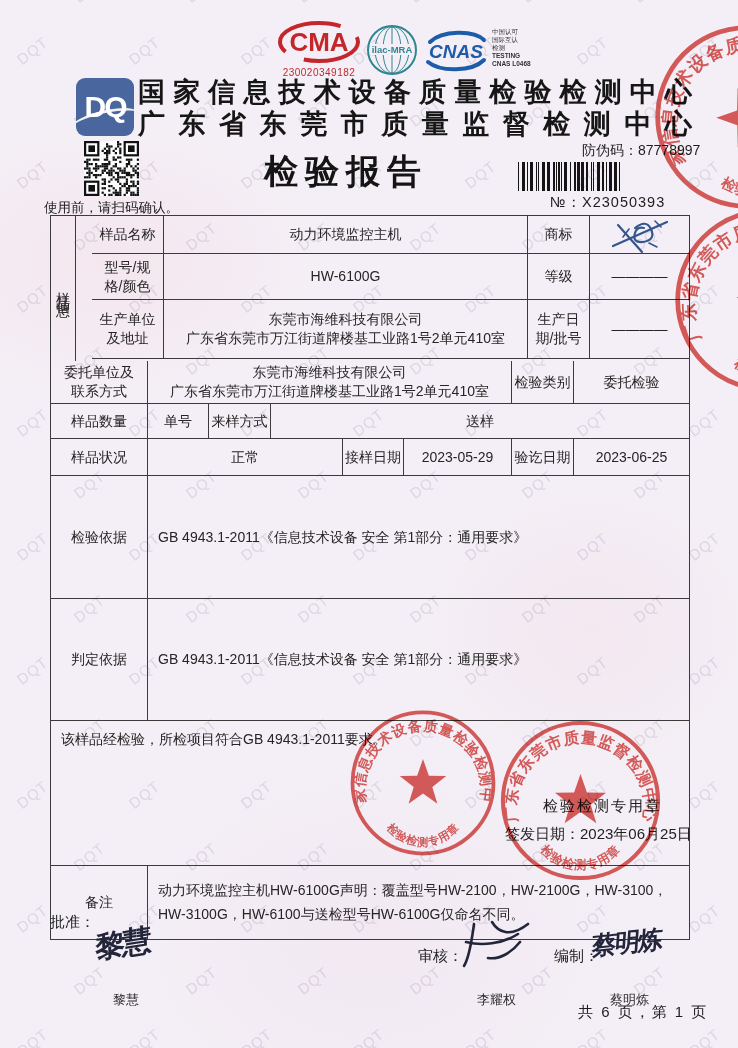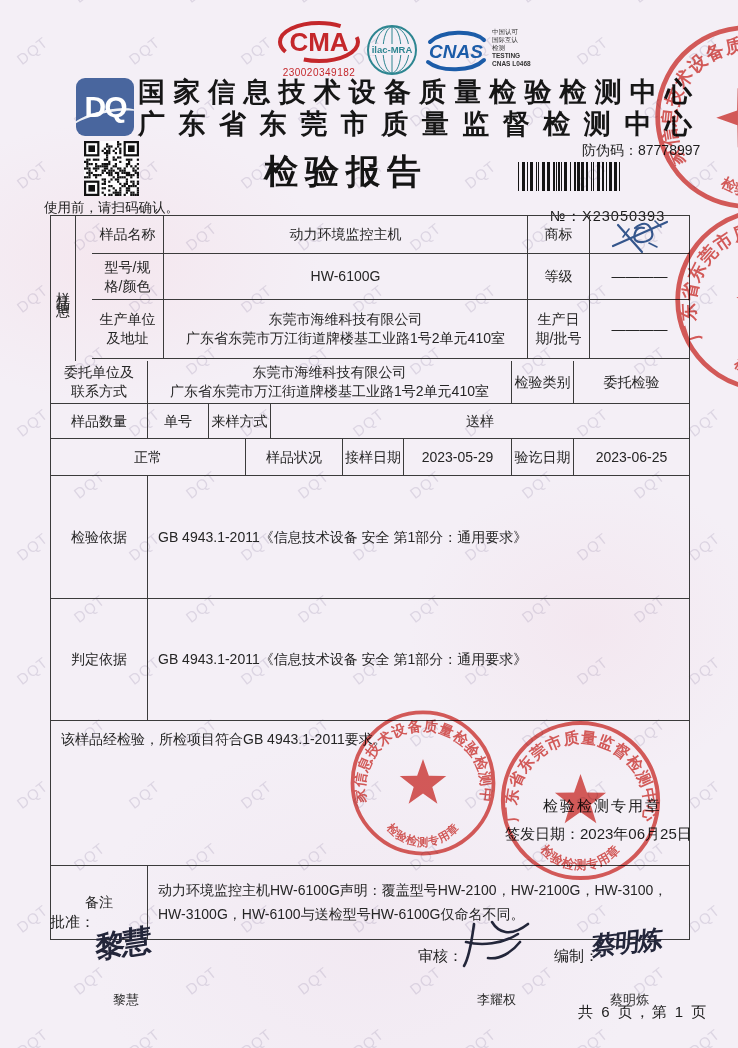--- a/index.html
+++ b/index.html
@@ -31,21 +31,21 @@
   #dq-logo { left:76px; top:78px; width:58px; height:58px; background:#49669e; border-radius:9px;
     color:#fff; font-weight:bold; font-size:30px; display:flex; align-items:center; justify-content:center;
     letter-spacing:-2px; overflow:hidden; }
   #dq-logo .swoosh { position:absolute; width:70px; height:22px; border-top:3px solid #fff; border-radius:50%;
     transform:rotate(-12deg) translate(-2px,14px); opacity:.9; }
   #title-block { left:138px; top:76px; width:554px; color:#161616; }
   .jl { display:flex; justify-content:space-between; width:100%; font-weight:bold; font-size:27px; line-height:32px; color:#161616; }
 
   #anti-fake { left:543px; top:142px; font-size:14px; color:#1d1d1d;padding-left:39px; }
   #barcode { left:518px; top:162px; width:184px; height:29px; display:flex; align-items:stretch; }
-  #report-no { left:550px; top:207px; font-size:14.5px; color:#1d1d1d; letter-spacing:1px; }
+  #report-no { left:550px; top:193px; font-size:14.5px; color:#1d1d1d; letter-spacing:1px; }
   #report-title { left:0; right:46px; top:149px; text-align:center; font-size:34px; font-weight:bold; letter-spacing:7px; color:#141414; }
   #qr-box { left:84px; top:141px; width:55px; height:55px; }
   #qr-caption { left:44px; top:199px; font-size:13.5px; color:#222;text-align:right; }
 
   
   #tbl { position:absolute; left:50px; top:215px; width:640px; z-index:1;
     border:1.6px solid #3b3b3b; font-size:14px; color:#252525; }
   .trow { display:flex; }
   .cell { border-right:1.4px solid #3b3b3b; display:flex; align-items:center; justify-content:center;
     text-align:center; line-height:1.35; }
@@ -597,22 +597,22 @@
     </div>
 
     <div class="trow" style="height:35px;">
       <div class="cell bb lab w-lab">样品数量</div>
       <div class="cell bb lab w-mlab">单号</div>
       <div class="cell bb lab w-rlab">来样方式</div>
       <div class="cell bb last w-rval">送样</div>
     </div>
 
     <div class="trow" style="height:37px;">
+      <div class="cell bb lab w-lab">样品状况</div>
       <div class="cell bb w-val">正常</div>
-      <div class="cell bb lab w-lab">样品状况</div>
       <div class="cell bb lab w-mlab">接样日期</div>
       <div class="cell bb w-mval">2023-05-29</div>
       <div class="cell bb lab w-rlab">验讫日期</div>
       <div class="cell bb last w-rval">2023-06-25</div>
     </div>
 
     <div class="trow" style="height:123px;">
       <div class="cell bb lab w-lab">检验依据</div>
       <div class="cell bb last w-full vleft">GB 4943.1-2011《信息技术设备 安全 第1部分：通用要求》</div>
     </div>

